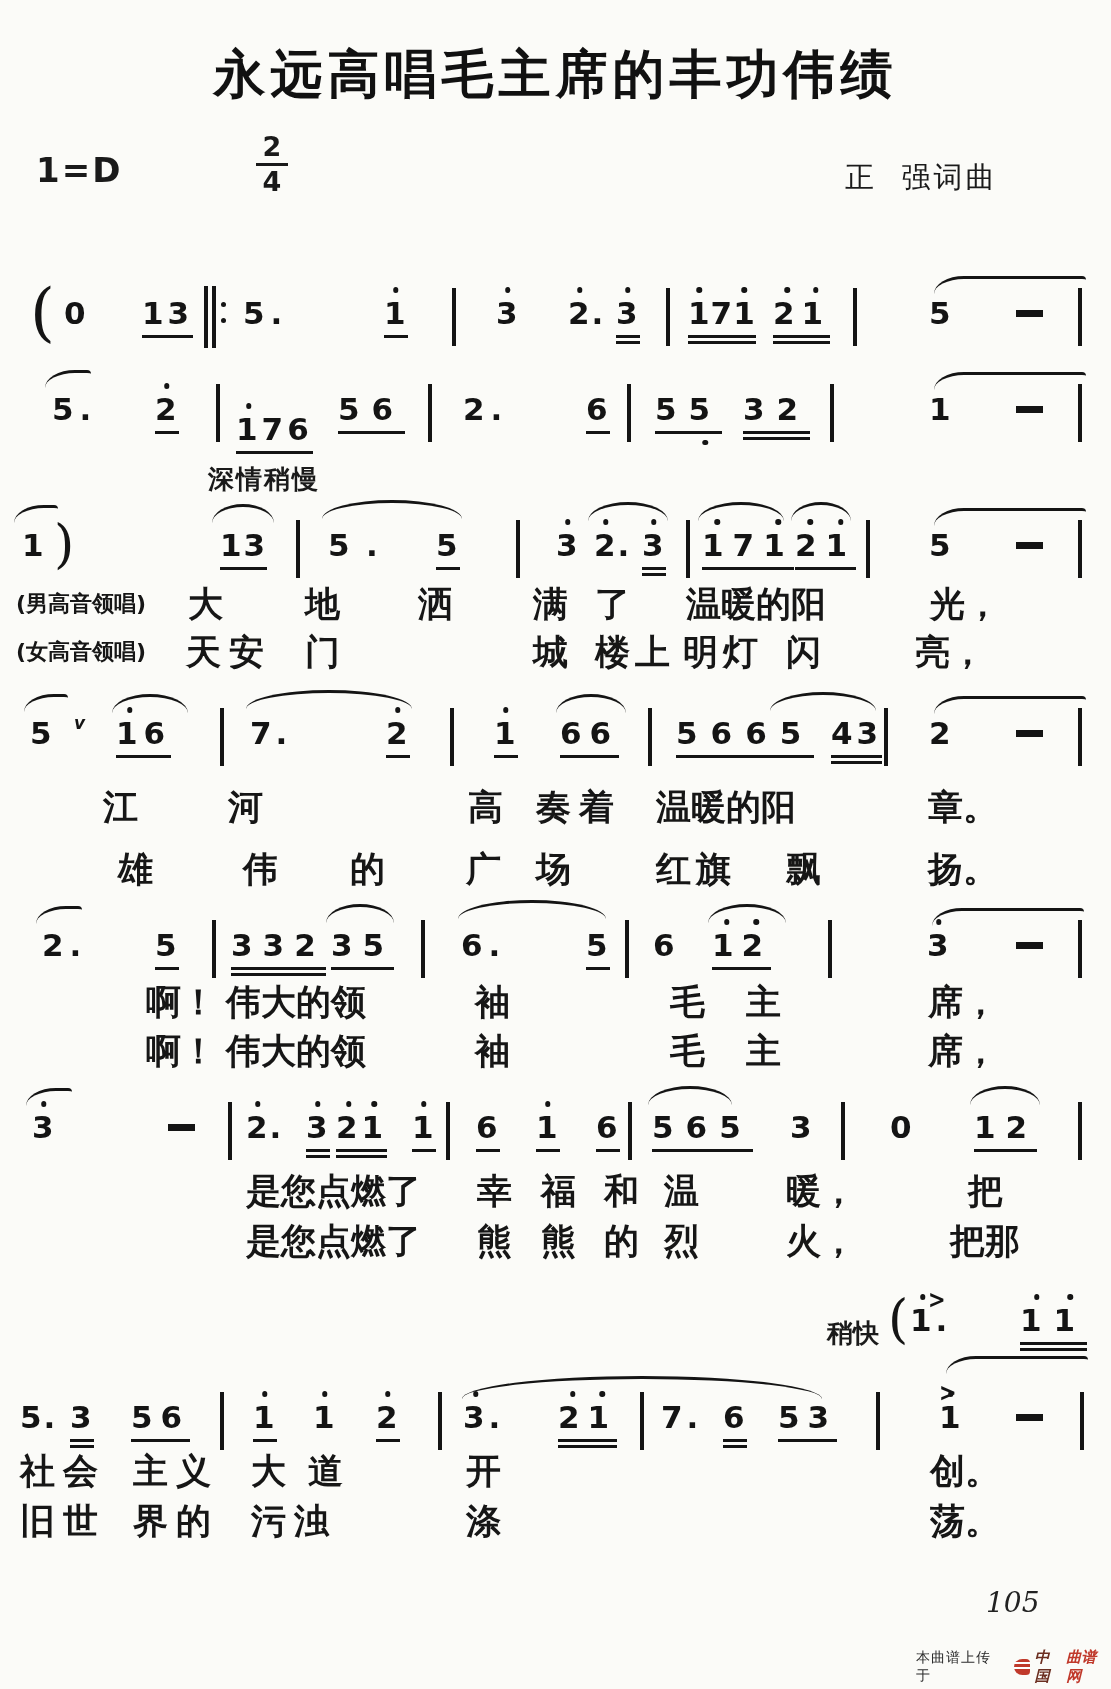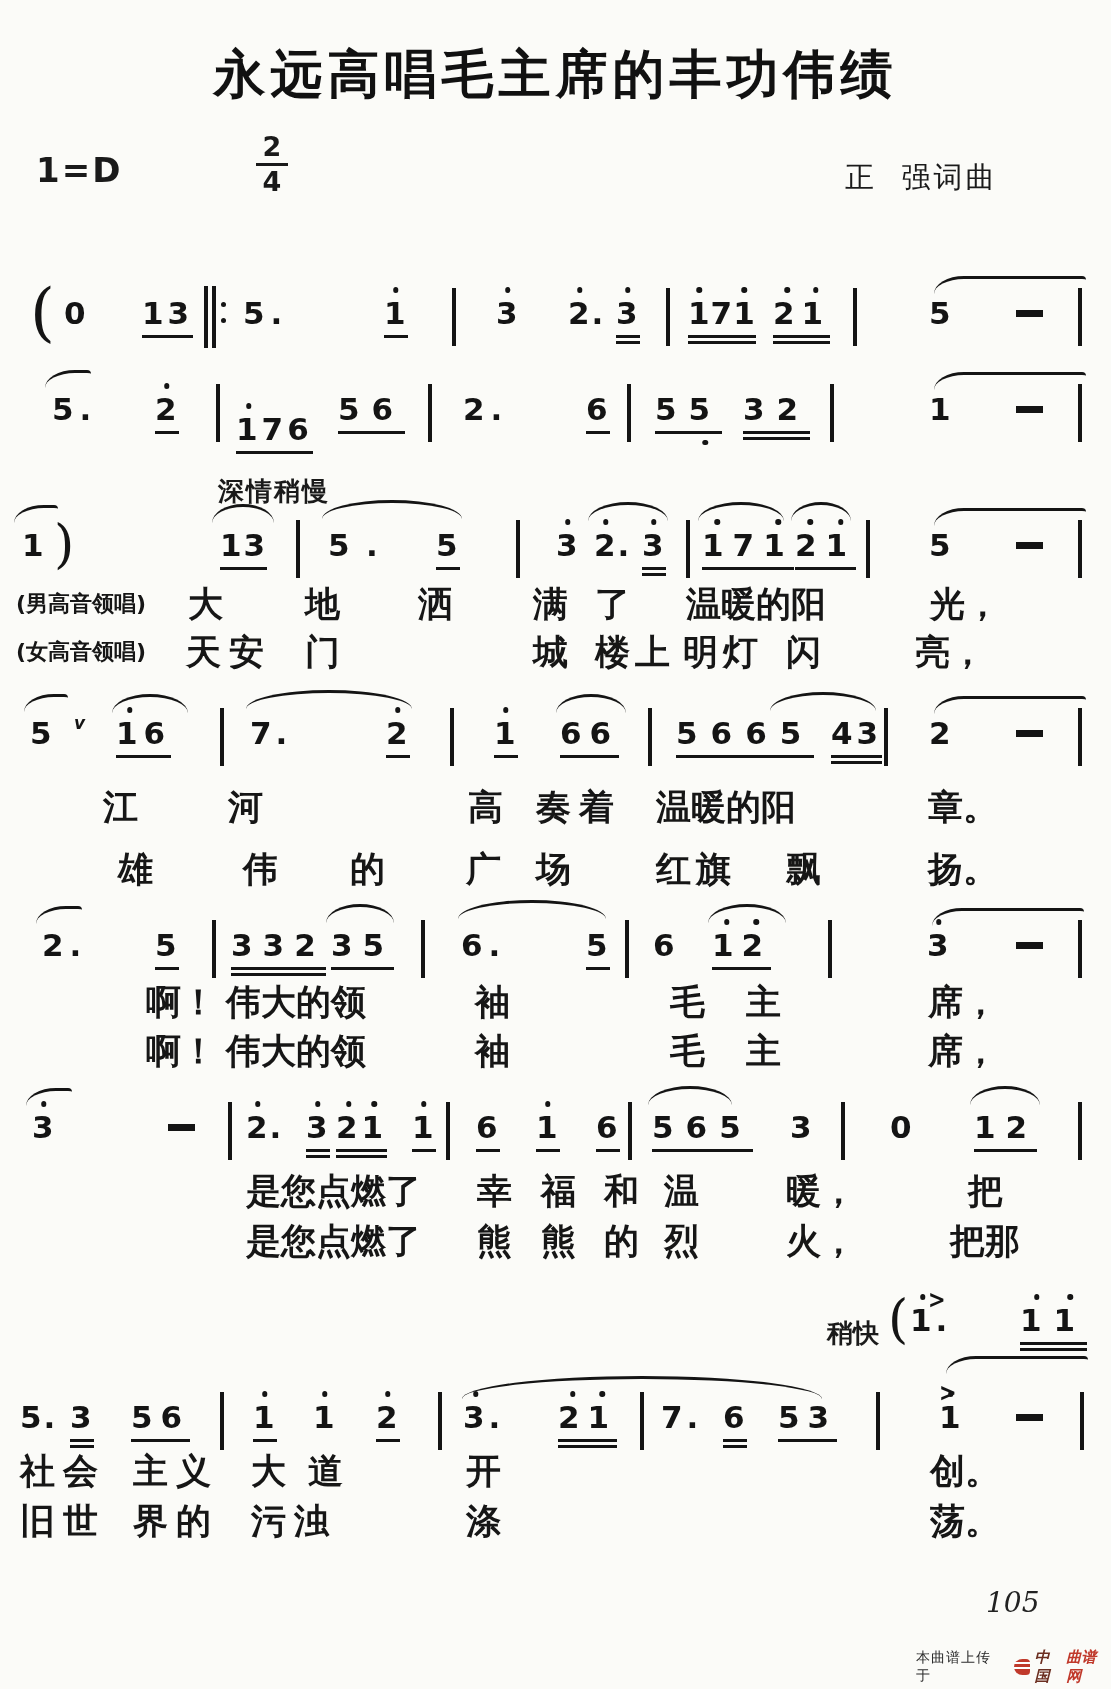--- a/index.html
+++ b/index.html
@@ -11,21 +11,21 @@
   .key{position:absolute;left:36px;top:150px;font-size:34px;font-weight:700;letter-spacing:2px;}
   .meter{position:absolute;left:252px;top:132px;width:40px;text-align:center;}
   .meter .m-num{font-size:27px;font-weight:700;line-height:30px;}
   .meter .m-line{height:3px;background:#1a1a1a;margin:1px 4px;}
   .voices{position:absolute;left:408px;top:146px;font-size:38px;font-weight:700;
           letter-spacing:6px;white-space:pre;}
   .credit{position:absolute;left:845px;top:158px;font-size:29px;font-weight:400;
           letter-spacing:3px;white-space:pre;}
   .tempo-main{position:absolute;left:26px;top:214px;font-size:33px;font-weight:900;
               letter-spacing:2px;white-space:pre;}
-  .tempo-mid{position:absolute;left:218px;top:462px;font-size:26px;font-weight:800;letter-spacing:2px;margin-top:12px;}
+  .tempo-mid{position:absolute;left:208px;top:462px;font-size:26px;font-weight:800;letter-spacing:2px;}
   .tempo-cue{position:absolute;left:827px;top:1316px;font-size:26px;font-weight:800;}
   
   .tok{position:absolute;font-family:"DejaVu Sans",sans-serif;font-weight:700;font-size:31px;
        line-height:34px;letter-spacing:2px;color:#141414;white-space:pre;}
   .tok .nc{position:relative;display:inline-block;}
   .tok .nc.hi::before{content:"";position:absolute;top:-9px;left:50%;transform:translateX(-50%);
        width:5.5px;height:5.5px;border-radius:50%;background:#141414;}
   .tok .nc.lo::after{content:"";position:absolute;bottom:-19px;left:50%;transform:translateX(-50%);
        width:5.5px;height:5.5px;border-radius:50%;background:#141414;}
   .u1,.u2{border-bottom:3.5px solid #141414;padding-bottom:5px;}

